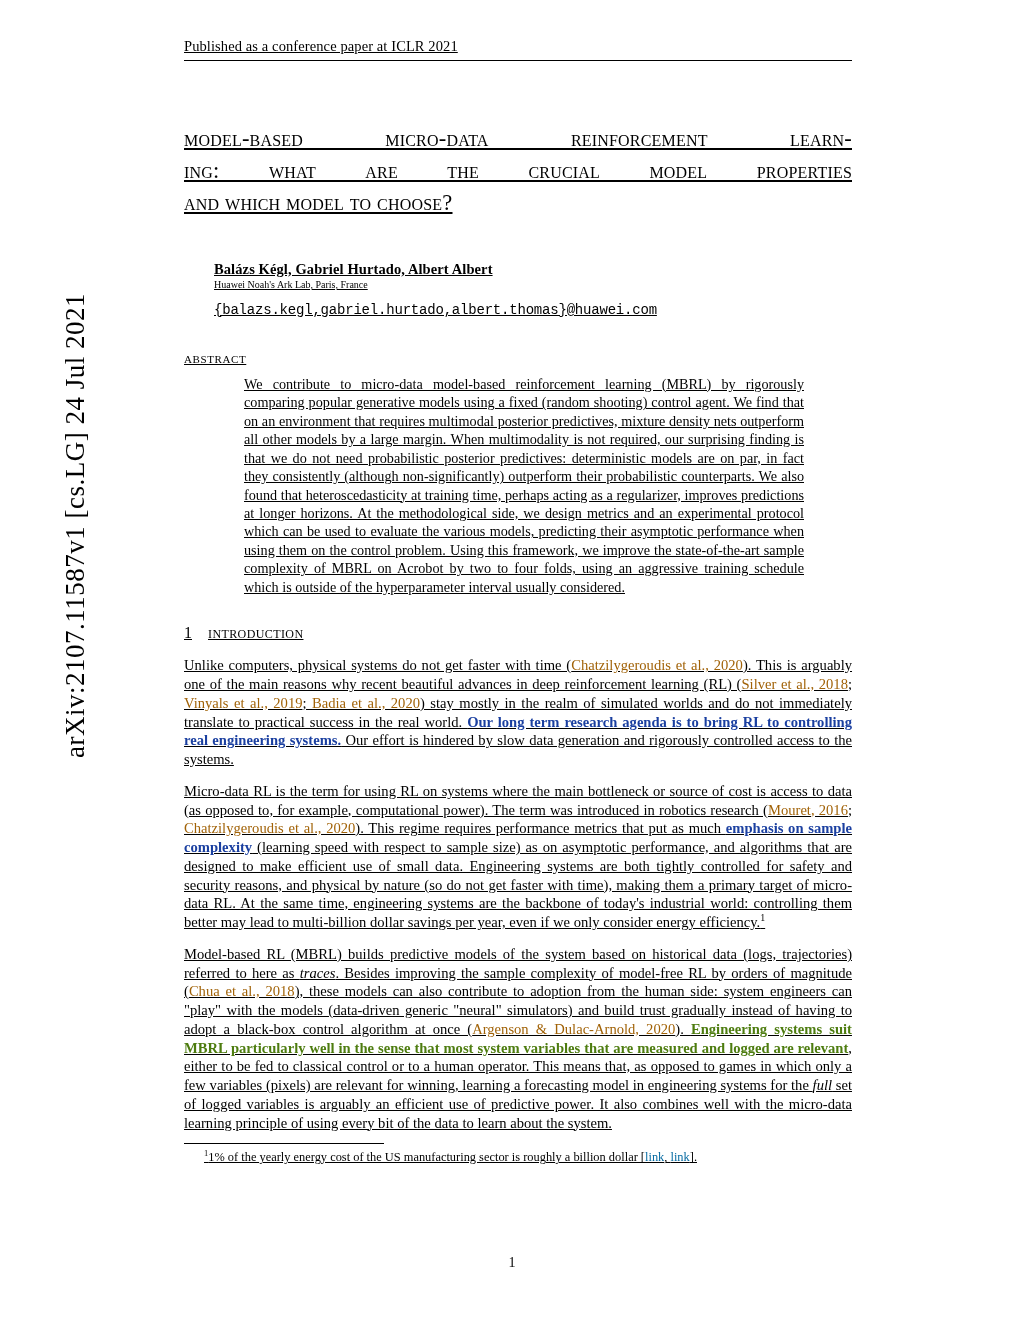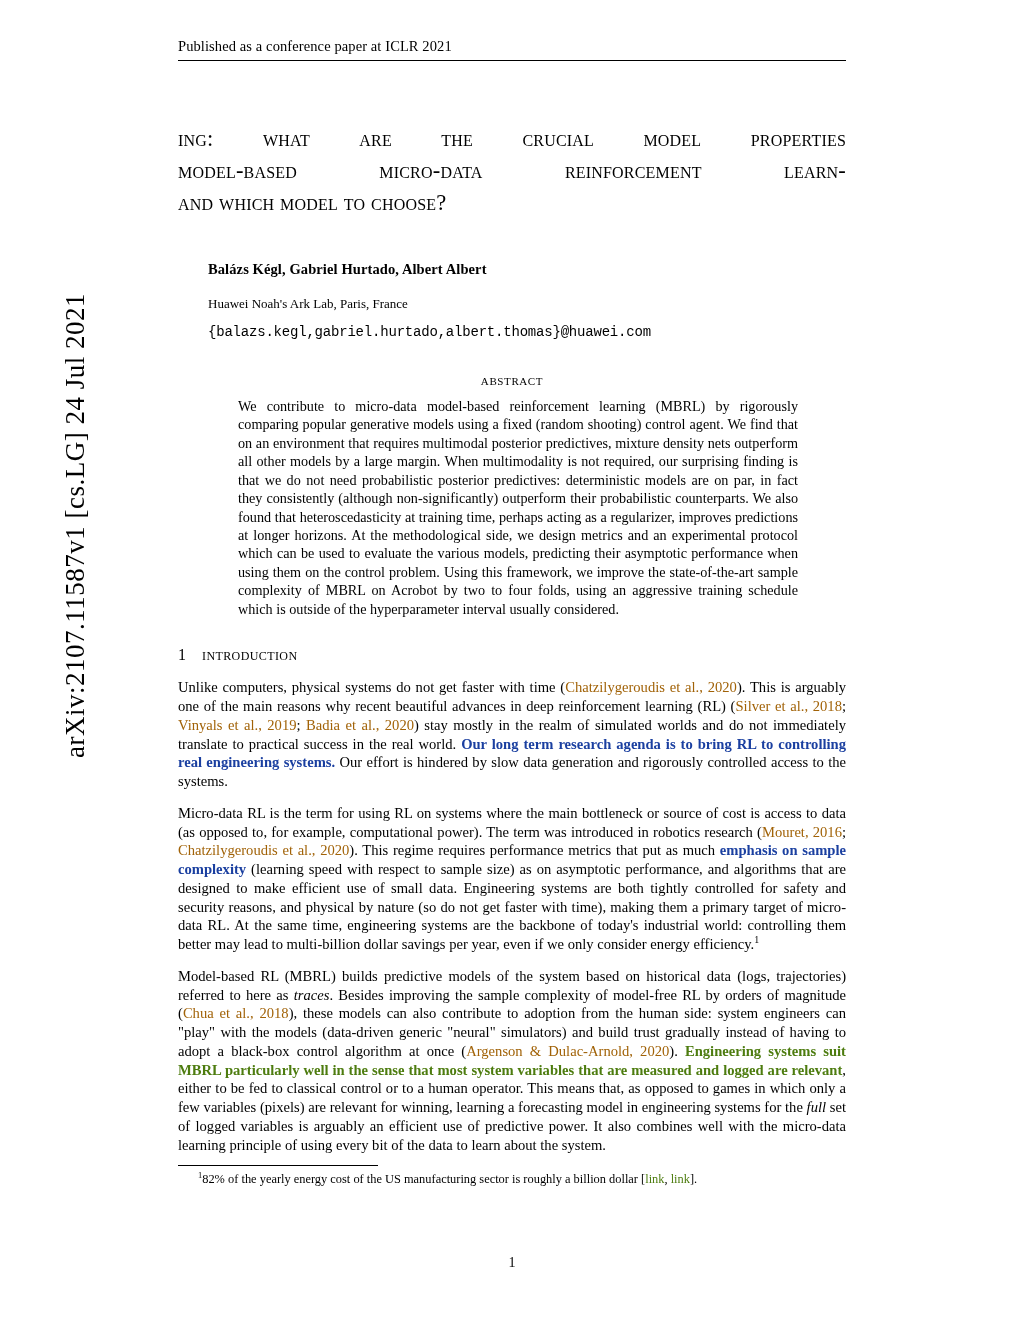--- a/index.html
+++ b/index.html
@@ -34,23 +34,24 @@
     font-family: "Liberation Serif", serif;
     font-size: 27px;
     letter-spacing: 0.5px;
     color: #000;
     text-align: center;
     white-space: nowrap;
   }
 
   .content {
     position: absolute;
-    left: 178px;
+    left: 184px;
     top: 38px;
     width: 668px;
+    text-decoration: underline;
   }
 
   .runhead {
     font-size: 14.5px;
     padding-bottom: 5px;
     border-bottom: 1px solid #000;
     letter-spacing: 0.1px;
   }
 
   .title {
@@ -70,33 +71,33 @@
   .authors {
     margin-top: 42px;
     margin-left: 30px;
   }
   .authors .names {
     font-size: 14.5px;
     font-weight: bold;
     letter-spacing: 0.1px;
   }
   .authors .affil {
-    font-size: 13px;
-    margin-top: 18px;
+    font-size: 10px;
+    margin-top: 1px;
   }
   .authors .email {
     font-family: "Liberation Mono", monospace;
     font-size: 14px;
     margin-top: 12px;
     letter-spacing: -0.2px;
   }
 
   .abstract-head {
     margin-top: 32px;
-    text-align: center;
+    text-align: left;
     font-size: 15px;
     font-variant: small-caps;
     text-transform: lowercase;
     letter-spacing: 0.6px;
   }
   .abstract-body {
     margin: 8px 48px 0 60px;
     font-size: 14.2px;
     line-height: 1.30;
     text-align: justify;
@@ -137,21 +138,21 @@
     width: 200px;
     height: 1px;
     background: #000;
   }
   .footnote {
     margin-top: 6px;
     margin-left: 20px;
     font-size: 12.4px;
     line-height: 1.25;
   }
-  .footnote .lnk { color: #4d7c0f; }
+  .footnote .lnk { color: #0369a1; }
 
   .pagenum {
     position: absolute;
     left: 0; right: 0;
     top: 1255px;
     text-align: center;
     font-size: 14px;
   }
 </style>
 </head>
@@ -159,22 +160,22 @@
 
 <div class="page">
 
   <div class="arxiv-stamp">arXiv:2107.11587v1  [cs.LG]  24 Jul 2021</div>
 
   <div class="content">
 
     <div class="runhead">Published as a conference paper at ICLR 2021</div>
 
     <div class="title">
+      <span class="ln just">Model-based micro-data reinforcement learn-</span>
       <span class="ln just">ing: what are the crucial model properties</span>
-      <span class="ln just">Model-based micro-data reinforcement learn-</span>
       <span class="ln">and which model to choose?</span>
     </div>
 
     <div class="authors">
       <div class="names">Balázs Kégl, Gabriel Hurtado, Albert Albert</div>
       <div class="affil">Huawei Noah's Ark Lab, Paris, France</div>
       <div class="email">{balazs.kegl,gabriel.hurtado,albert.thomas}@huawei.com</div>
     </div>
 
     <div class="abstract-head">Abstract</div>
@@ -185,18 +186,18 @@
       <span class="name">Introduction</span>
     </div>
 
     <p class="body"><span>Unlike computers, physical systems do not get faster with time (</span><span class="cite">Chatzilygeroudis et al., 2020</span><span>). This is arguably one of the main reasons why recent beautiful advances in deep reinforcement learning (RL) (</span><span class="cite">Silver et al., 2018</span><span>; </span><span class="cite">Vinyals et al., 2019</span><span>; </span><span class="cite">Badia et al., 2020</span><span>) stay mostly in the realm of simulated worlds and do not immediately translate to practical success in the real world. </span><span class="hl">Our long term research agenda is to bring RL to controlling real engineering systems.</span><span> Our effort is hindered by slow data generation and rigorously controlled access to the systems.</span></p>
 
     <p class="body"><span>Micro-data RL is the term for using RL on systems where the main bottleneck or source of cost is access to data (as opposed to, for example, computational power). The term was introduced in robotics research (</span><span class="cite">Mouret, 2016</span><span>; </span><span class="cite">Chatzilygeroudis et al., 2020</span><span>). This regime requires performance metrics that put as much </span><span class="hl">emphasis on sample complexity</span><span> (learning speed with respect to sample size) as on asymptotic performance, and algorithms that are designed to make efficient use of small data. Engineering systems are both tightly controlled for safety and security reasons, and physical by nature (so do not get faster with time), making them a primary target of micro-data RL. At the same time, engineering systems are the backbone of today's industrial world: controlling them better may lead to multi-billion dollar savings per year, even if we only consider energy efficiency.</span><sup>1</sup></p>
 
     <p class="body"><span>Model-based RL (MBRL) builds predictive models of the system based on historical data (logs, trajectories) referred to here as </span><span class="em">traces</span><span>. Besides improving the sample complexity of model-free RL by orders of magnitude (</span><span class="cite">Chua et al., 2018</span><span>), these models can also contribute to adoption from the human side: system engineers can "play" with the models (data-driven generic "neural" simulators) and build trust gradually instead of having to adopt a black-box control algorithm at once (</span><span class="cite">Argenson &amp; Dulac-Arnold, 2020</span><span>). </span><span class="hl2">Engineering systems suit MBRL particularly well in the sense that most system variables that are measured and logged are relevant</span><span>, either to be fed to classical control or to a human operator. This means that, as opposed to games in which only a few variables (pixels) are relevant for winning, learning a forecasting model in engineering systems for the </span><span class="em">full</span><span> set of logged variables is arguably an efficient use of predictive power. It also combines well with the micro-data learning principle of using every bit of the data to learn about the system.</span></p>
 
     <div class="footnote-rule"></div>
-    <div class="footnote"><sup>1</sup><span>82% of the yearly energy cost of the US manufacturing sector is roughly a billion dollar [</span><span class="lnk">link</span><span>, </span><span class="lnk">link</span><span>].</span></div>
+    <div class="footnote"><sup>1</sup><span>1% of the yearly energy cost of the US manufacturing sector is roughly a billion dollar [</span><span class="lnk">link</span><span>, </span><span class="lnk">link</span><span>].</span></div>
 
   </div>
 
   <div class="pagenum">1</div>
 </div>
 
 </body></html>

